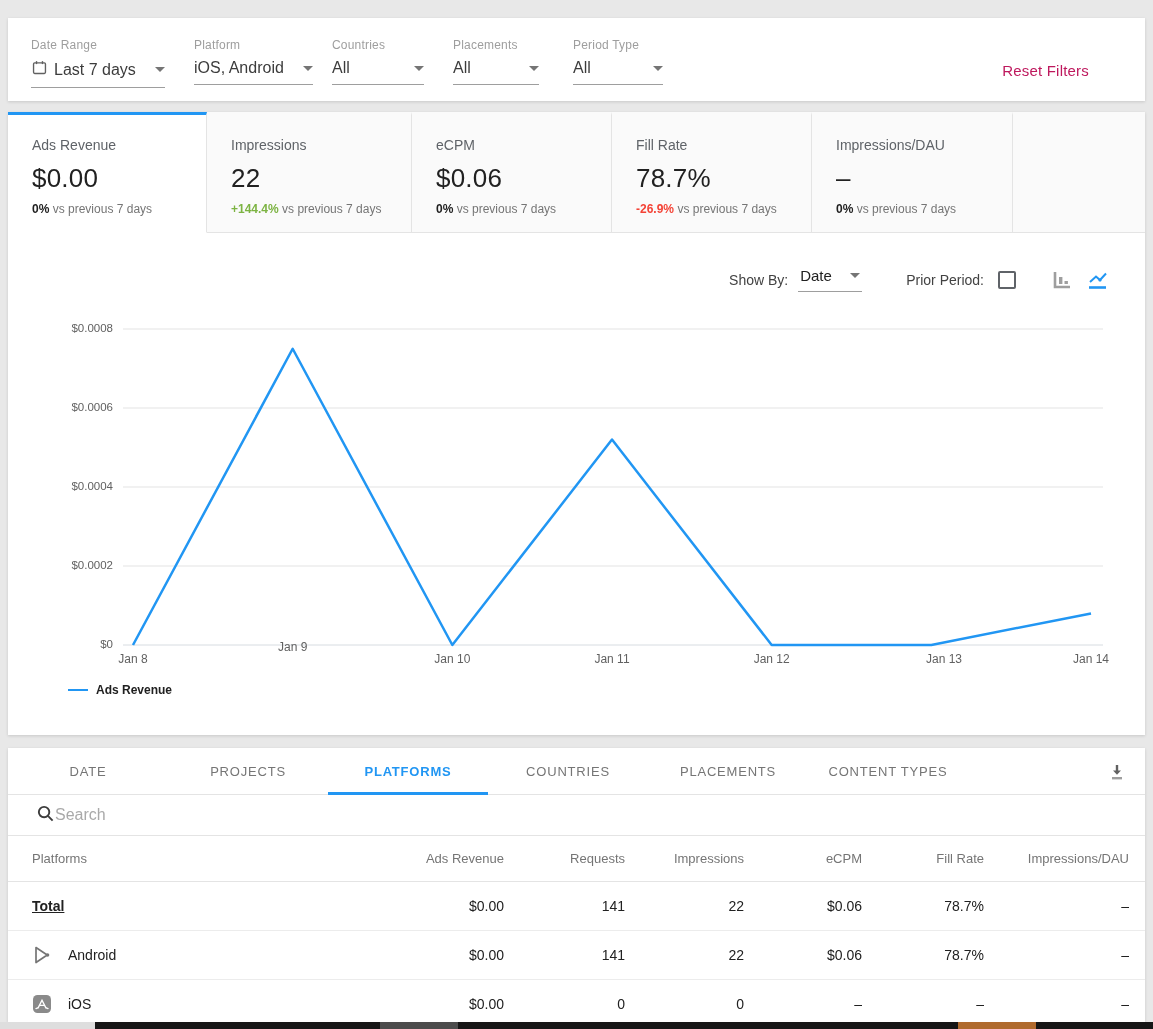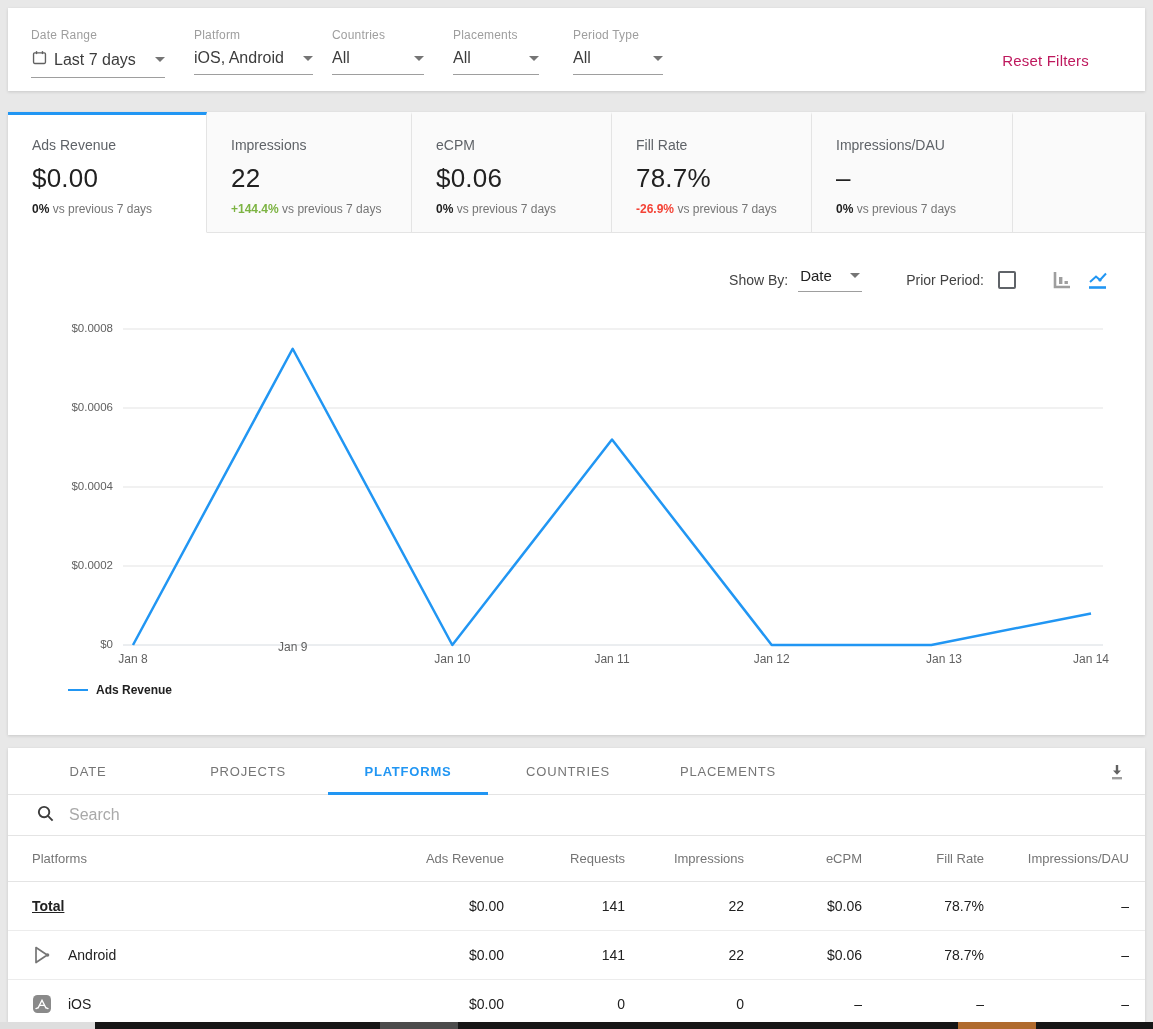--- a/index.html
+++ b/index.html
@@ -2,21 +2,21 @@
 <html><head>
 <meta charset="utf-8">
 <style>
   * { margin:0; padding:0; box-sizing:border-box; }
   html,body { background:#e8e8e8; }
   body { font-family:"Liberation Sans","DejaVu Sans",sans-serif; color:#212121; }
   .page { position:relative; width:1153px; height:1029px; background:#e8e8e8; overflow:hidden; }
   .card { position:absolute; left:8px; width:1137px; background:#fff; box-shadow:0 1px 3px rgba(0,0,0,.14); }
 
   
-  .filter-card { top:8px; height:83px; }
+  .filter-card { top:18px; height:83px; }
   .filter-field { position:absolute; top:20px; }
   .filter-label { font-size:12px; color:#9e9e9e; letter-spacing:.2px; }
   .filter-control { display:flex; align-items:center; gap:6px; margin-top:7px;
                     padding-bottom:7px; border-bottom:1px solid #9e9e9e;
                     font-size:16px; color:#3c3c3c; cursor:pointer; }
   .caret { width:0; height:0; border-left:5px solid transparent; border-right:5px solid transparent;
            border-top:5px solid #757575; margin-left:auto; }
   .reset-btn { position:absolute; right:56px; top:44px; font-size:15px; color:#be185d;
                background:none; border:none; font-family:inherit; letter-spacing:.2px; }
 
@@ -59,21 +59,21 @@
 
   
   .table-card { top:748px; height:274px; }
   .table-tabs { display:flex; align-items:stretch; height:47px; border-bottom:1px solid #e4e4e4; position:relative; }
   .t-tab { width:160px; display:flex; align-items:center; justify-content:center;
            font-size:13px; letter-spacing:.8px; color:#757575; cursor:pointer; position:relative; }
   .t-tab.active { color:#2196F3; font-weight:700; }
   .t-tab.active::after { content:""; position:absolute; left:0; right:0; bottom:-1px; height:3px; background:#2196F3; }
   .download-btn { position:absolute; right:14px; top:10px; width:28px; height:28px;
                   display:flex; align-items:center; justify-content:center; cursor:pointer; background:none; border:none; }
-  .search-row { display:flex; align-items:center; height:41px; padding:0 16px 0 28px; gap:14px; border-bottom:1px solid #e4e4e4; }
+  .search-row { display:flex; align-items:center; height:41px; padding:0 16px 0 28px; border-bottom:1px solid #e4e4e4; }
   .search-input { border:none; outline:none; font-size:16px; color:#424242; flex:1; font-family:inherit; }
   .search-input::placeholder { color:#a9a9a9; }
 
   .t-grid { display:grid; grid-template-columns:1fr 120px 121px 119px 118px 122px 145px;
             align-items:center; padding:0 16px 0 24px; }
   .t-grid > div:not(:first-child) { text-align:right; }
   .t-head { height:46px; font-size:13px; color:#757575; border-bottom:1px solid #e4e4e4; }
   .t-row { height:49px; font-size:14px; color:#212121; border-bottom:1px solid #ececec; }
   .t-row .name-cell { display:flex; align-items:center; gap:16px; }
   .t-row.total .name-cell { font-weight:700; }
@@ -225,20 +225,21 @@
   </section>
 
   <section class="card table-card">
 
     <div class="table-tabs">
       <div class="t-tab">DATE</div>
       <div class="t-tab">PROJECTS</div>
       <div class="t-tab active">PLATFORMS</div>
       <div class="t-tab">COUNTRIES</div>
       <div class="t-tab">PLACEMENTS</div>
+      <div class="t-tab">CONTENT TYPES</div>
       <button class="download-btn">
         <svg width="20" height="20" viewBox="0 0 20 20">
             <path d="M10 3 V11" stroke="#616161" stroke-width="2.4"></path>
             <path d="M6 8.5 L10 12.8 L14 8.5 Z" fill="#616161"></path>
             <rect x="5" y="15" width="10" height="2.4" fill="#9e9e9e"></rect>
           </svg>
       </button>
     </div>
 
     <div class="search-row">

